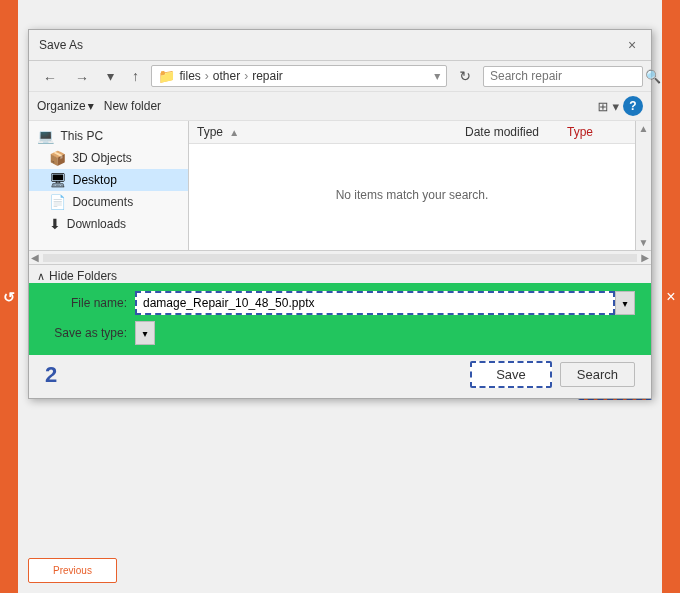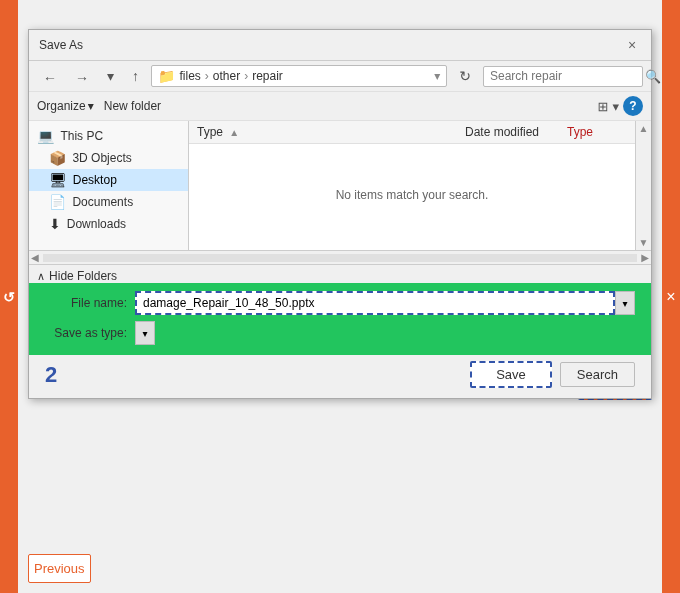--- a/index.html
+++ b/index.html
@@ -407,22 +407,22 @@
     }
 
     
     .previous-btn {
       position: absolute;
       bottom: 10px;
       left: 10px;
       background: white;
       border: 1px solid #E8612C;
       color: #E8612C;
-      padding: 6px 5px;
-      font-size: 13px;
+      padding: 6px 24px;
+      font-size: 10px;
       cursor: pointer;
       border-radius: 2px;
     }
   </style>
 </head>
 <body>
 
 <div class="left-bar">
   <span class="left-bar-icon">↺</span>
 </div>

